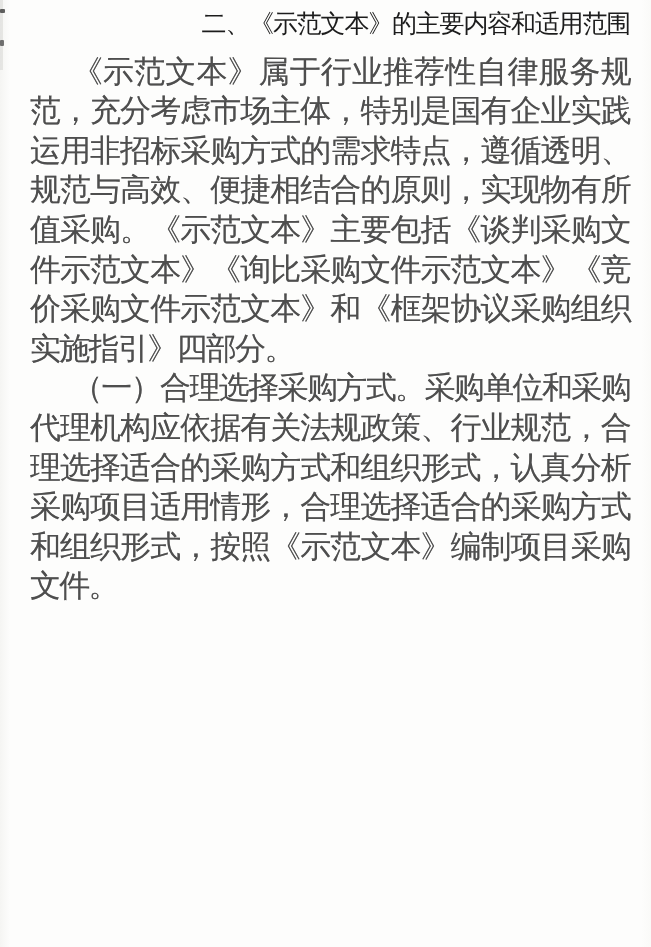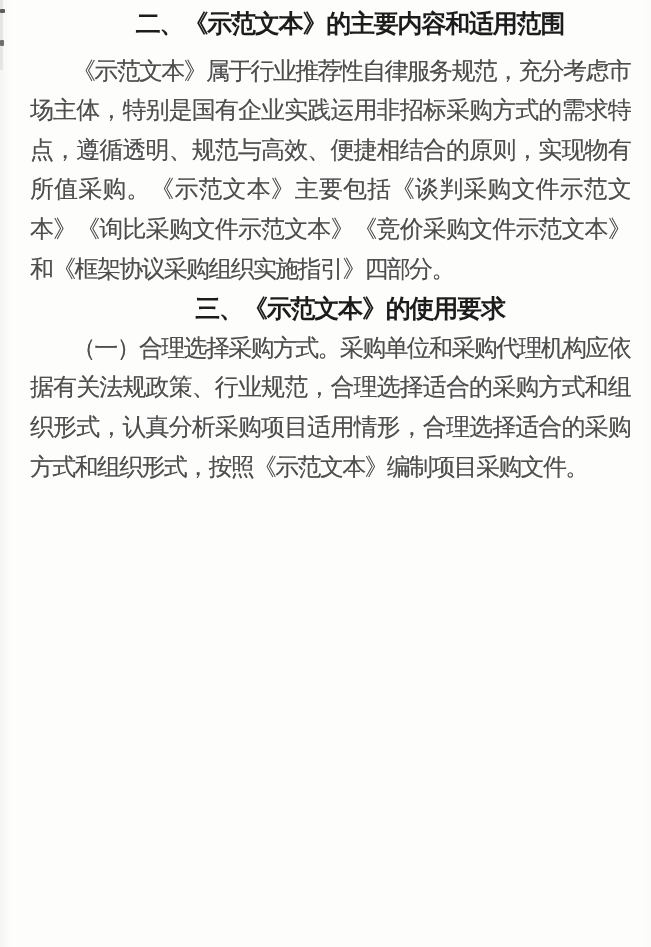--- a/index.html
+++ b/index.html
@@ -14,39 +14,39 @@
     box-sizing: border-box;
     width: 651px;
     height: 947px;
     padding: 4px 21px 0 30px;
     background: linear-gradient(90deg, #f5f5f3 0px, #fdfdfc 10px, #fdfdfc 641px, #fafaf8 651px);
     position: relative;
   }
   .sec {
     margin: 0;
     font-family: "Liberation Serif", "DejaVu Serif", serif;
-    font-size: 24px;
+    font-size: 31px;
     line-height: 39.6px;
     letter-spacing: -1.7px;
     color: #4e4e4e;
     text-align: justify;
     text-justify: inter-character;
     word-break: break-all;
     text-indent: 42px;
     text-shadow: 0 0 0.5px rgba(90,90,90,0.55);
   }
   .heading {
     font-family: "Liberation Sans", "DejaVu Sans", sans-serif;
-    font-weight: 700;
+    font-weight: 400;
     font-size: 25px;
     line-height: 39.6px;
     letter-spacing: -1.2px;
     color: #1c1c1c;
     text-indent: 40px;
-    text-align: center;
+    text-align: right;
     text-shadow: none;
   }
   .heading.first { margin-bottom: 8px; }
   .scan-mark {
     position: absolute;
     background: #3a3a3a;
     border-radius: 1px;
   }
   .scan-mark.m1 { left: 0; top: 9px;  width: 5px; height: 4px; opacity: 0.8; }
   .scan-mark.m2 { left: 0; top: 40px; width: 4px; height: 6px; opacity: 0.7; }
@@ -65,18 +65,17 @@
 
   <div class="scan-smudge"></div>
   <div class="scan-mark m1"></div>
   <div class="scan-mark m2"></div>
 
   <h2 class="sec heading first">二、《示范文本》的主要内容和适用范围</h2>
 
   <p class="sec">《示范文本》属于行业推荐性自律服务规范，充分考虑市场主体，特别是国有企业实践运用非招标采购方式的需求特点，遵循透明、规范与高效、便捷相结合的原则，实现物有所值采购。《示范文本》主要包括《谈判采购文件示范文本》《询比采购文件示范文本》《竞价采购文件示范文本》和《框架协议采购组织实施指引》四部分。</p>
 
 
-  <h2 class="sec heading">三、《示范文本》的使用要求</h2>
 
   <p class="sec">（一）合理选择采购方式。采购单位和采购代理机构应依据有关法规政策、行业规范，合理选择适合的采购方式和组织形式，认真分析采购项目适用情形，合理选择适合的采购方式和组织形式，按照《示范文本》编制项目采购文件。</p>
 
 
 </div>
 
 </body></html>

